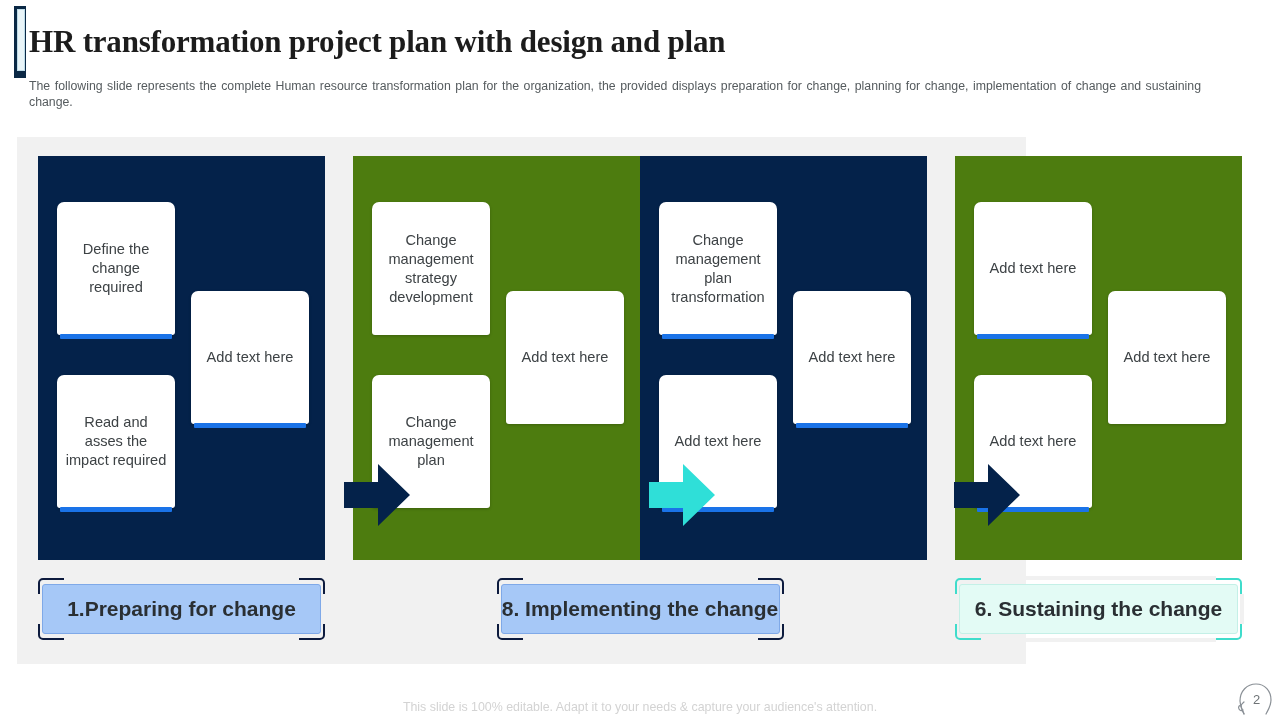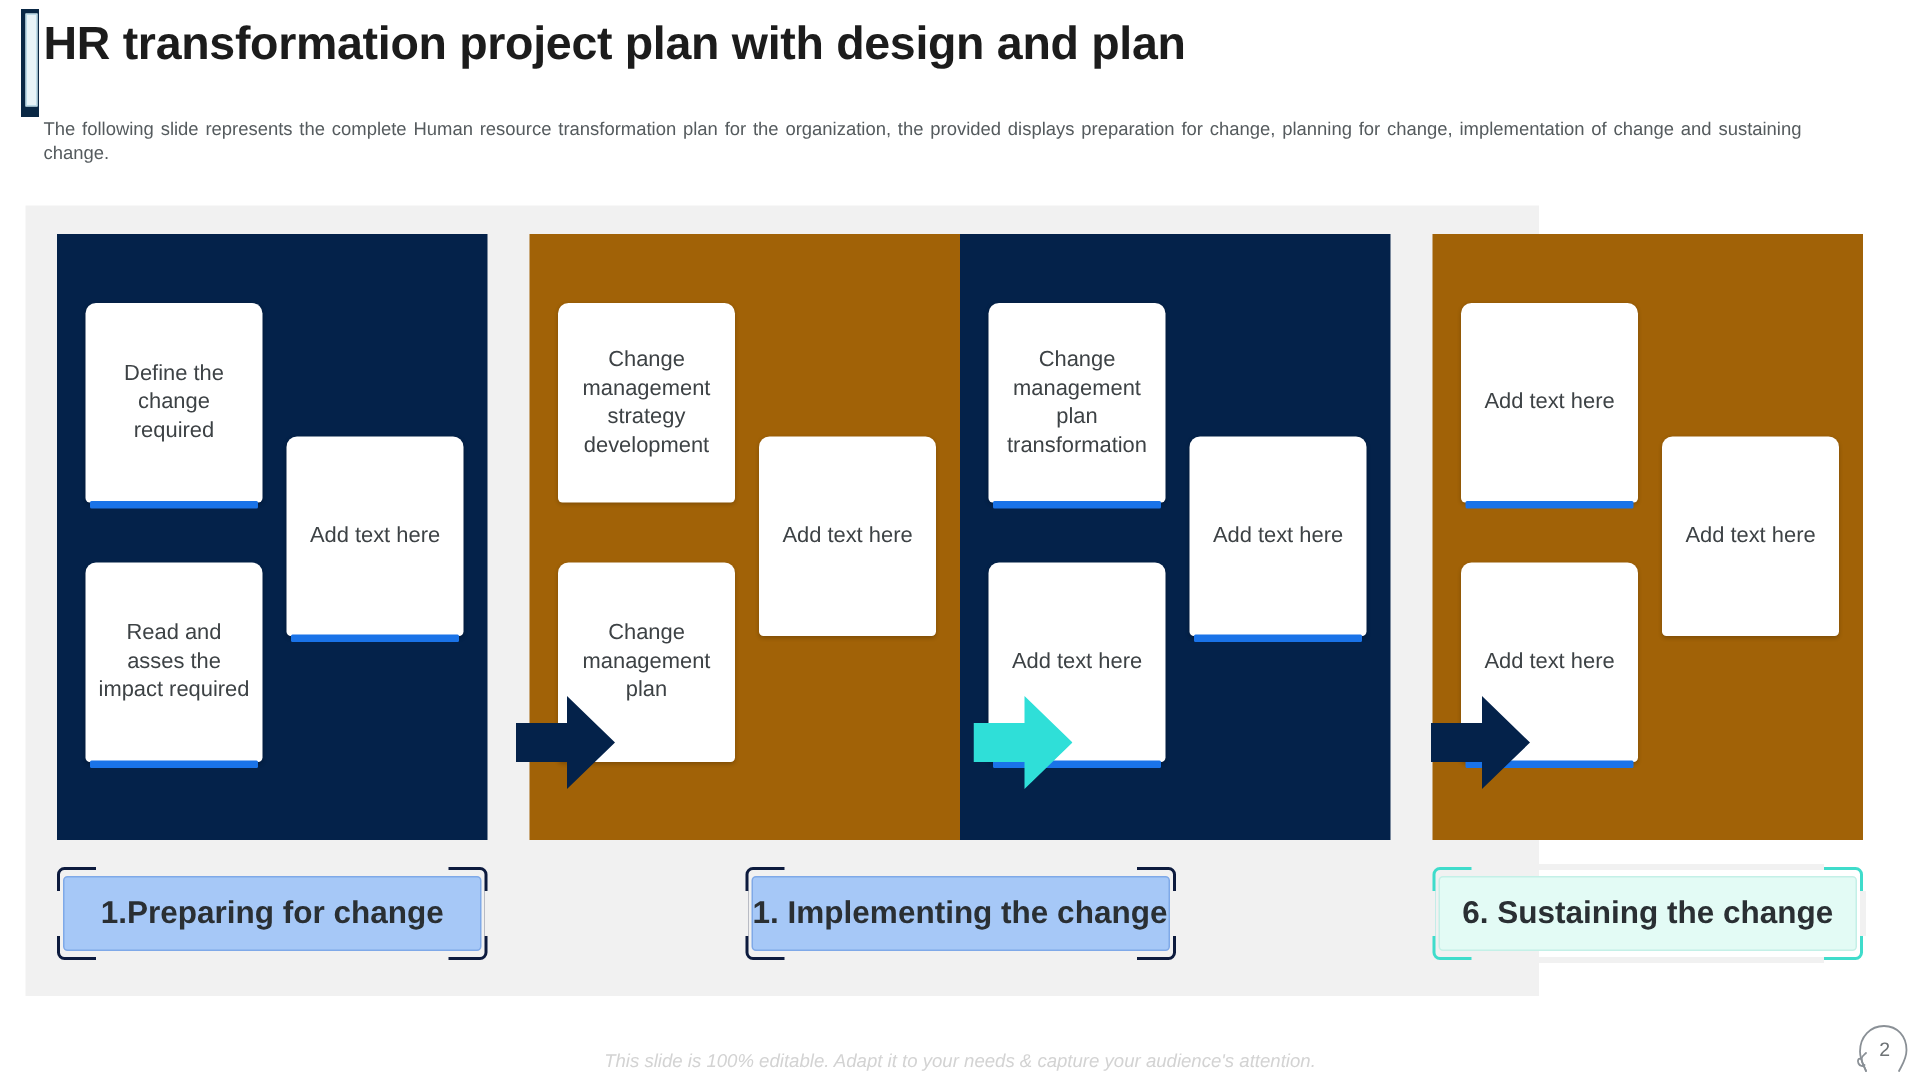--- a/index.html
+++ b/index.html
@@ -16,24 +16,25 @@
     position: absolute; left: 14px; top: 6px;
     width: 12px; height: 72px;
     background: #0a2845;
   }
   .accent-bar::after {
     content: ""; position: absolute;
     left: 3px; top: 3px; width: 6px; height: 60px;
     background: #e8f4f8; border: 1px solid #bcdbe8;
   }
   .page-title {
-    position: absolute; left: 29px; top: 11px;
+    position: absolute; left: 29px; top: 24px;
     font-size: 31px; font-weight: bold;
     color: #1c1c1c; letter-spacing: -0.2px;
     white-space: nowrap;
+    font-family: Liberation Serif, serif;
   }
   .page-subtitle {
     position: absolute; left: 29px; top: 78px;
     width: 1172px;
     font-size: 12.3px; line-height: 16px;
     color: #555b5e; text-align: justify;
   }
 
   
   .panel {
@@ -45,21 +46,21 @@
   .columns {
     position: absolute; left: 21px; top: 19px;
     width: 1204px; height: 422px;
     display: flex; justify-content: space-between;
   }
   .col {
     position: relative;
     width: 287px; height: 404px;
   }
   .col.navy { background: #04224a; }
-  .col.teal { background: #a16207; margin-left: 28px; }
+  .col.teal { background: #4d7c0f; margin-left: 28px; }
 
   
   .card {
     position: absolute;
     background: #ffffff;
     border-radius: 7px 7px 3px 3px;
     box-shadow: 0 1px 3px rgba(0,0,0,0.22);
     display: flex; align-items: center; justify-content: center;
     text-align: center;
     color: #3d4245;
@@ -124,21 +125,21 @@
   }
   .chip .notch.n-top  { left: 26px; right: 26px; top: -2px;  height: 4px; }
   .chip .notch.n-bot  { left: 26px; right: 26px; bottom: -2px; height: 4px; }
   .chip .notch.n-left { top: 16px; bottom: 16px; left: -2px;  width: 4px; }
   .chip .notch.n-right{ top: 16px; bottom: 16px; right: -2px; width: 4px; }
 
   
   .footer-note {
     position: absolute; left: 0; top: 700px; width: 1280px;
     text-align: center;
-    font-size: 12.4px; color: #d3d3d3; font-style: italic;
+    font-size: 12.4px; color: #d3d3d3;
   }
   .page-badge {
     position: absolute; left: 1235px; top: 678px;
     width: 42px; height: 42px;
   }
   .page-badge svg { display: block; }
   .page-badge .num {
     position: absolute; left: 0; top: 0; width: 42px; height: 42px;
     display: flex; align-items: center; justify-content: center;
     font-size: 13px; color: #6e7376;
@@ -219,21 +220,21 @@
       </div>
 
 
       <div class="chip navyframe">
         <div class="frame"></div>
         <div class="notch n-top"></div>
         <div class="notch n-bot"></div>
         <div class="notch n-left"></div>
         <div class="notch n-right"></div>
         <div class="inner"></div>
-        <span class="label">1. Implementing the change</span>
+        <span class="label">8. Implementing the change</span>
       </div>
 
       <div class="chip tealframe">
         <div class="frame"></div>
         <div class="notch n-top"></div>
         <div class="notch n-bot"></div>
         <div class="notch n-left"></div>
         <div class="notch n-right"></div>
         <div class="inner"></div>
         <span class="label">6. Sustaining the change</span>

